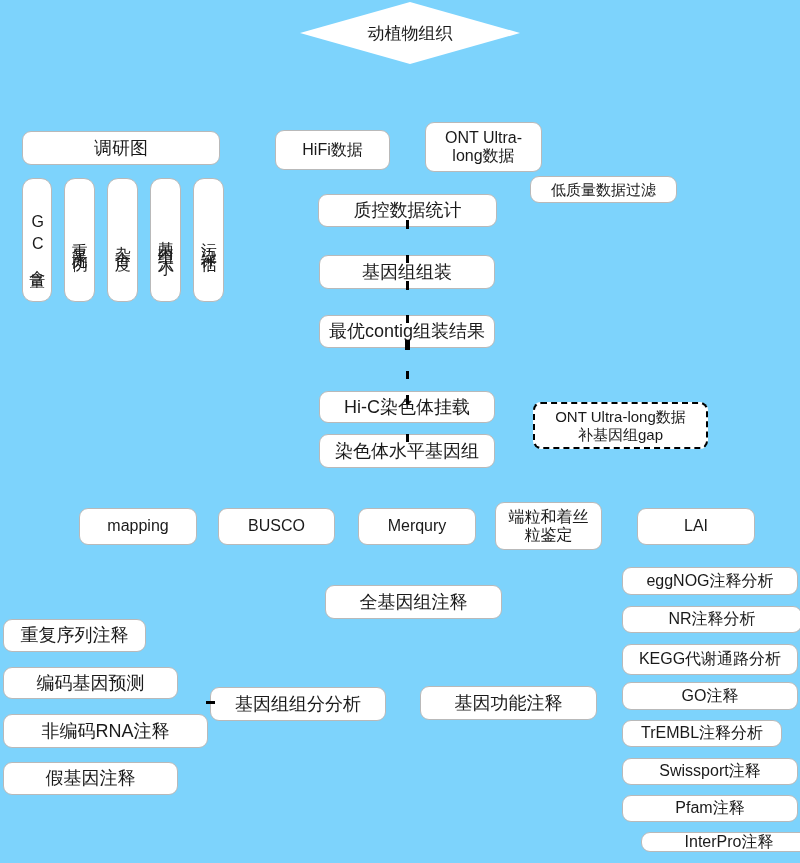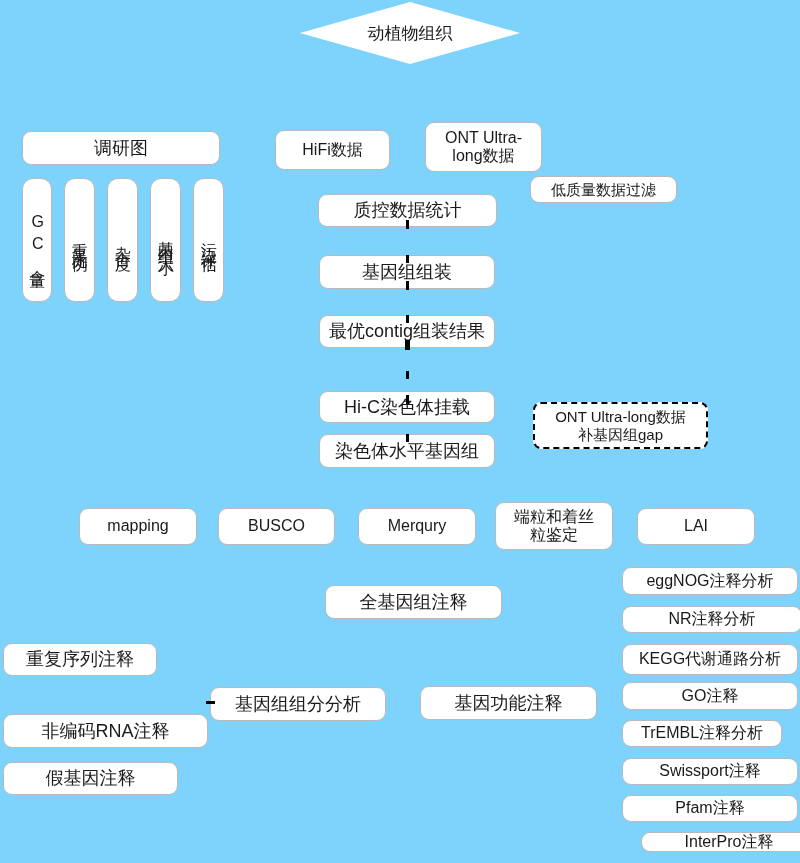--- a/index.html
+++ b/index.html
@@ -93,34 +93,37 @@
 
   <div class="box" style="left:79px;top:508px;width:118px;height:37px">
       <span>mapping</span>
     </div>
   <div class="box" style="left:218px;top:508px;width:117px;height:37px">
       <span>BUSCO</span>
     </div>
   <div class="box" style="left:358px;top:508px;width:118px;height:37px">
       <span>Merqury</span>
     </div>
-  <div class="box" style="left:495px;top:502px;width:118px;height:48px">
+  <div class="box" style="left:495px;top:502px;width:107px;height:48px">
       <span>端粒和着丝
 粒鉴定</span>
     </div>
   <div class="box" style="left:637px;top:508px;width:118px;height:37px">
       <span>LAI</span>
     </div>
 
   <div class="box big" style="left:325px;top:585px;width:177px;height:34px">
       <span>全基因组注释</span>
     </div>
 
-  <div class="box big" style="left:3px;top:643px;width:154px;height:33px">
+  <div class="box big" style="left:3px;top:619px;width:143px;height:33px">
       <span>重复序列注释</span>
+    </div>
+  <div class="box big" style="left:3px;top:667px;width:175px;height:32px">
+      <span>编码基因预测</span>
     </div>
   <div class="box big" style="left:3px;top:714px;width:205px;height:34px">
       <span>非编码RNA注释</span>
     </div>
   <div class="box big" style="left:3px;top:762px;width:175px;height:33px">
       <span>假基因注释</span>
     </div>
 
   <div class="box big" style="left:210px;top:687px;width:176px;height:34px">
       <span>基因组组分分析</span>

